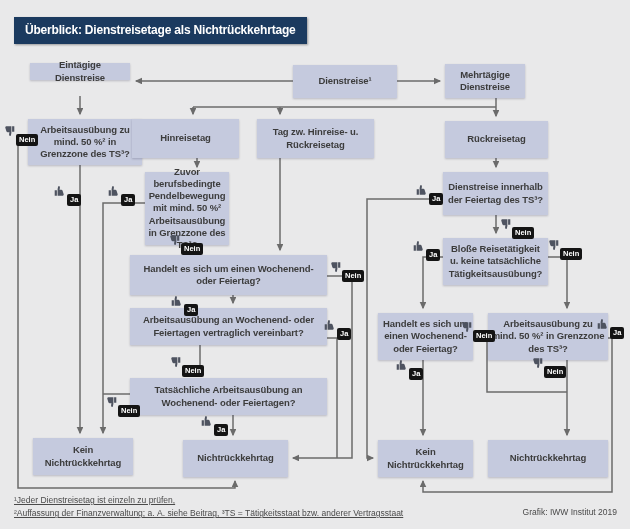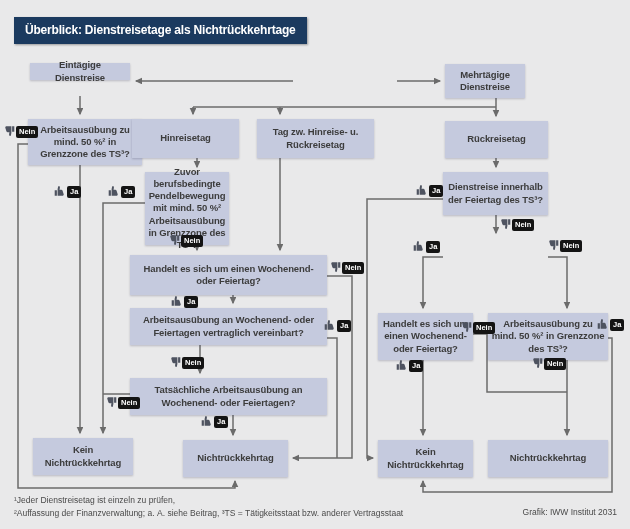--- a/index.html
+++ b/index.html
@@ -24,25 +24,25 @@
     background:var(--c-box_fill,#c5cade);color:var(--c-text,#3c3c3c);
     font-size:9.5px;font-weight:700;line-height:1.28;letter-spacing:-0.1px;
     padding:2px 3px;box-shadow:0 1px 2px rgba(60,60,90,.28);
   }
   .chip{position:absolute;z-index:3;display:flex;align-items:flex-start;gap:1px;}
   .thumb{fill:var(--c-thumb,#4e5360);flex:none;}
   .thumb.down{transform:rotate(180deg);}
   .tag{
     background:var(--c-badge_bg,#141414);color:#fff;
     font-size:7.5px;font-weight:700;line-height:1;
-    padding:2px 3px;border-radius:2px;margin-top:1px;white-space:nowrap;
+    padding:2px 3px;border-radius:2px;margin-top:9px;white-space:nowrap;
   }
   .footnotes{
     position:absolute;left:14px;top:494px;z-index:4;
-    font-size:8.5px;line-height:1.55;color:var(--c-footnote,#4a4a4a);
+    font-size:8.5px;line-height:1.55;color:var(--c-footnote,#4a4a4a);text-decoration:underline;
   }
   .credit{
     position:absolute;right:13px;top:507px;z-index:4;
     font-size:8.5px;color:var(--c-footnote,#4a4a4a);
   }
 </style>
 </head>
 <body>
 
 <div class="stage">
@@ -91,31 +91,33 @@
     <path class="flow" d="M496,215 V233" marker-end="url(#arrow)"></path>
     <path class="flow" d="M443,257 H423 V308" marker-end="url(#arrow)"></path>
     <path class="flow" d="M548,257 H567 V308" marker-end="url(#arrow)"></path>
     <path class="flow" d="M423,360 V435" marker-end="url(#arrow)"></path>
     <path class="flow" d="M473,334 H487 V392 H567"></path>
     <path class="flow" d="M567,360 V435" marker-end="url(#arrow)"></path>
     <path class="flow" d="M608,338 H612 V492 H423 V481" marker-end="url(#arrow)"></path>
   </svg>
 
   <div class="node" style="left:30px;top:63px;width:100px;height:17px">Eintägige Dienstreise</div>
+  <div class="node" style="left:293px;top:65px;width:104px;height:33px">Dienstreise¹</div>
   <div class="node" style="left:445px;top:64px;width:80px;height:34px">Mehrtägige Dienstreise</div>
 
   <div class="node" style="left:28px;top:119px;width:114px;height:46px">Arbeitsausübung zu mind. 50&nbsp;%² in Grenzzone des TS³?</div>
   <div class="node" style="left:132px;top:119px;width:107px;height:39px">Hinreisetag</div>
   <div class="node" style="left:257px;top:119px;width:117px;height:39px">Tag zw. Hinreise- u. Rückreisetag</div>
   <div class="node" style="left:445px;top:121px;width:103px;height:37px">Rückreisetag</div>
 
   <div class="node" style="left:145px;top:172px;width:84px;height:73px">Zuvor berufsbedingte Pendelbewegung mit mind. 50&nbsp;%² Arbeitsausübung in Grenzzone des TS³?</div>
   <div class="node" style="left:443px;top:172px;width:105px;height:43px">Dienstreise innerhalb der Feiertag des TS³?</div>
 
   <div class="node" style="left:130px;top:255px;width:197px;height:40px">Handelt es sich um einen Wochenend- oder Feiertag?</div>
+  <div class="node" style="left:443px;top:238px;width:105px;height:47px">Bloße Reisetätigkeit u. keine tatsächliche Tätigkeitsausübung?</div>
 
   <div class="node" style="left:130px;top:308px;width:197px;height:37px">Arbeitsausübung an Wochenend- oder Feiertagen vertraglich vereinbart?</div>
   <div class="node" style="left:378px;top:313px;width:95px;height:47px">Handelt es sich um einen Wochenend- oder Feiertag?</div>
   <div class="node" style="left:488px;top:313px;width:120px;height:47px">Arbeitsausübung zu mind. 50&nbsp;%² in Grenzzone des TS³?</div>
 
   <div class="node" style="left:130px;top:378px;width:197px;height:37px">Tatsächliche Arbeitsausübung an Wochenend- oder Feiertagen?</div>
 
   <div class="node" style="left:33px;top:438px;width:100px;height:37px">Kein Nichtrückkehrtag</div>
   <div class="node" style="left:183px;top:440px;width:105px;height:37px">Nichtrückkehrtag</div>
   <div class="node" style="left:378px;top:440px;width:95px;height:37px">Kein Nichtrückkehrtag</div>
@@ -227,15 +229,15 @@
       <svg class="thumb down" viewBox="0 0 12 12" width="12" height="12">
         <use href="#thumb-shape" xlink:href="#thumb-shape"></use>
       </svg>
       <span class="tag">Nein</span>
     </span>
 
   <div class="footnotes">
     <div>¹Jeder Dienstreisetag ist einzeln zu prüfen,</div>
     <div>²Auffassung der Finanzverwaltung; a.&nbsp;A. siehe Beitrag, ³TS = Tätigkeitsstaat bzw. anderer Vertragsstaat</div>
   </div>
-  <div class="credit">Grafik: IWW Institut 2031</div>
+  <div class="credit">Grafik: IWW Institut 2019</div>
 
 </div>
 
 </body></html>

